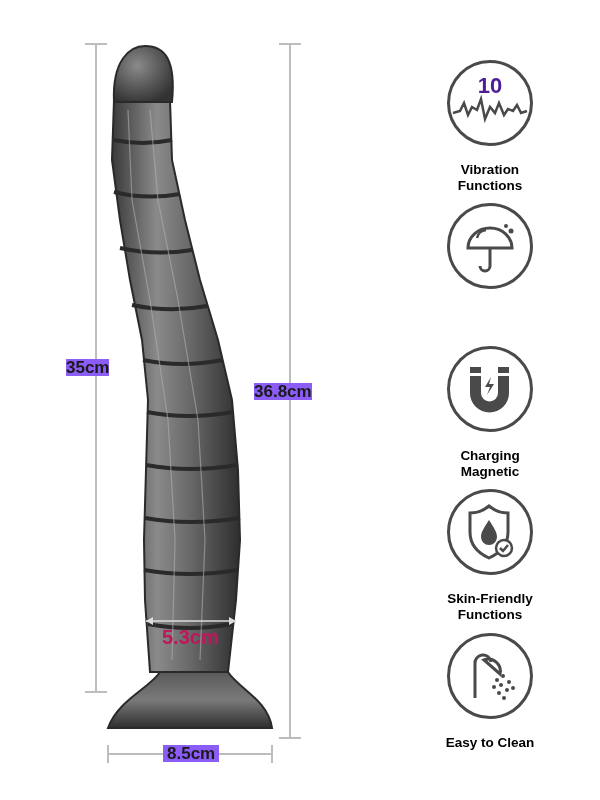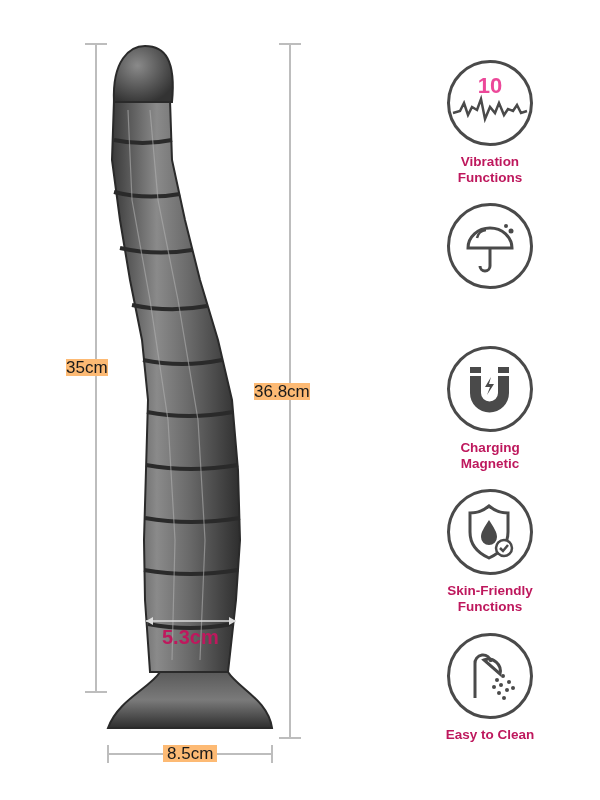--- a/index.html
+++ b/index.html
@@ -1,23 +1,23 @@
 <!DOCTYPE html>
 <html><head>
 <meta charset="utf-8">
 <style>
   html,body{margin:0;padding:0;background:#fff;}
   body{width:600px;height:800px;position:relative;overflow:hidden;font-family:"Liberation Sans",sans-serif;color:#222;}
   .dimline{position:absolute;background:#bdbdbd;}
   .cap{position:absolute;background:#bdbdbd;}
-  .dimlabel{position:absolute;font-weight:normal;font-size:17px;color:#1a1a1a;background:#fdba74;line-height:1;}
+  .dimlabel{position:absolute;font-weight:bold;font-size:17px;color:#1a1a1a;background:#8b5cf6;line-height:1;}
   .product{position:absolute;left:0;top:0;width:600px;height:800px;}
   .feature{position:absolute;left:425px;width:130px;text-align:center;}
   .feature .circle{width:86px;height:86px;border:3.5px solid #4a4a4a;border-radius:50%;margin:0 auto;position:relative;box-sizing:border-box;}
-  .feature .label{font-weight:bold;font-size:13.5px;color:#be185d;line-height:16px;margin-top:8px;}
+  .feature .label{font-weight:bold;font-size:13.5px;color:#000000;line-height:16px;margin-top:16px;}
   .feature svg{position:absolute;left:0;top:0;}
   .inner-label{position:absolute;font-weight:bold;font-size:20px;color:#be185d;background:rgba(80,80,80,0.35);line-height:1;}
 </style>
 </head>
 <body>
 
 <div class="dimline" style="left:95px;top:44px;width:2px;height:648px;"></div>
 <div class="cap" style="left:85px;top:43px;width:22px;height:2px;"></div>
 <div class="cap" style="left:85px;top:691px;width:22px;height:2px;"></div>
 <div class="dimlabel" style="left:66px;top:359px;">35cm</div>
@@ -77,21 +77,21 @@
 
   <line x1="108" y1="754" x2="272" y2="754" stroke="#bdbdbd" stroke-width="2"></line>
   <line x1="108" y1="745" x2="108" y2="763" stroke="#bdbdbd" stroke-width="2"></line>
   <line x1="272" y1="745" x2="272" y2="763" stroke="#bdbdbd" stroke-width="2"></line>
 </svg>
 <div class="inner-label" style="left:162px;top:627px;background:transparent;">5.3cm</div>
 <div class="dimlabel" style="left:163px;top:745px;padding:0 4px;">8.5cm</div>
 
 <div class="feature" style="top:60px;">
   <div class="circle">
-    <div style="position:absolute;left:0;right:0;top:10px;font-weight:bold;font-size:22px;color:#ec4899;">10</div>
+    <div style="position:absolute;left:0;right:0;top:10px;font-weight:bold;font-size:22px;color:#4c1d95;">10</div>
     <svg width="79" height="79" viewBox="0 0 79 79">
       <polyline points="3,50 10,48 14,40 18,52 22,44 27,47 31,36 35,56 40,44 45,50 49,40 54,52 58,46 63,48 67,42 71,50 77,48" fill="none" stroke="#4a4a4a" stroke-width="2.5"></polyline>
     </svg>
   </div>
   <div class="label">
     <div>Vibration</div>
     <div>Functions</div>
   </div>
 </div>
 

